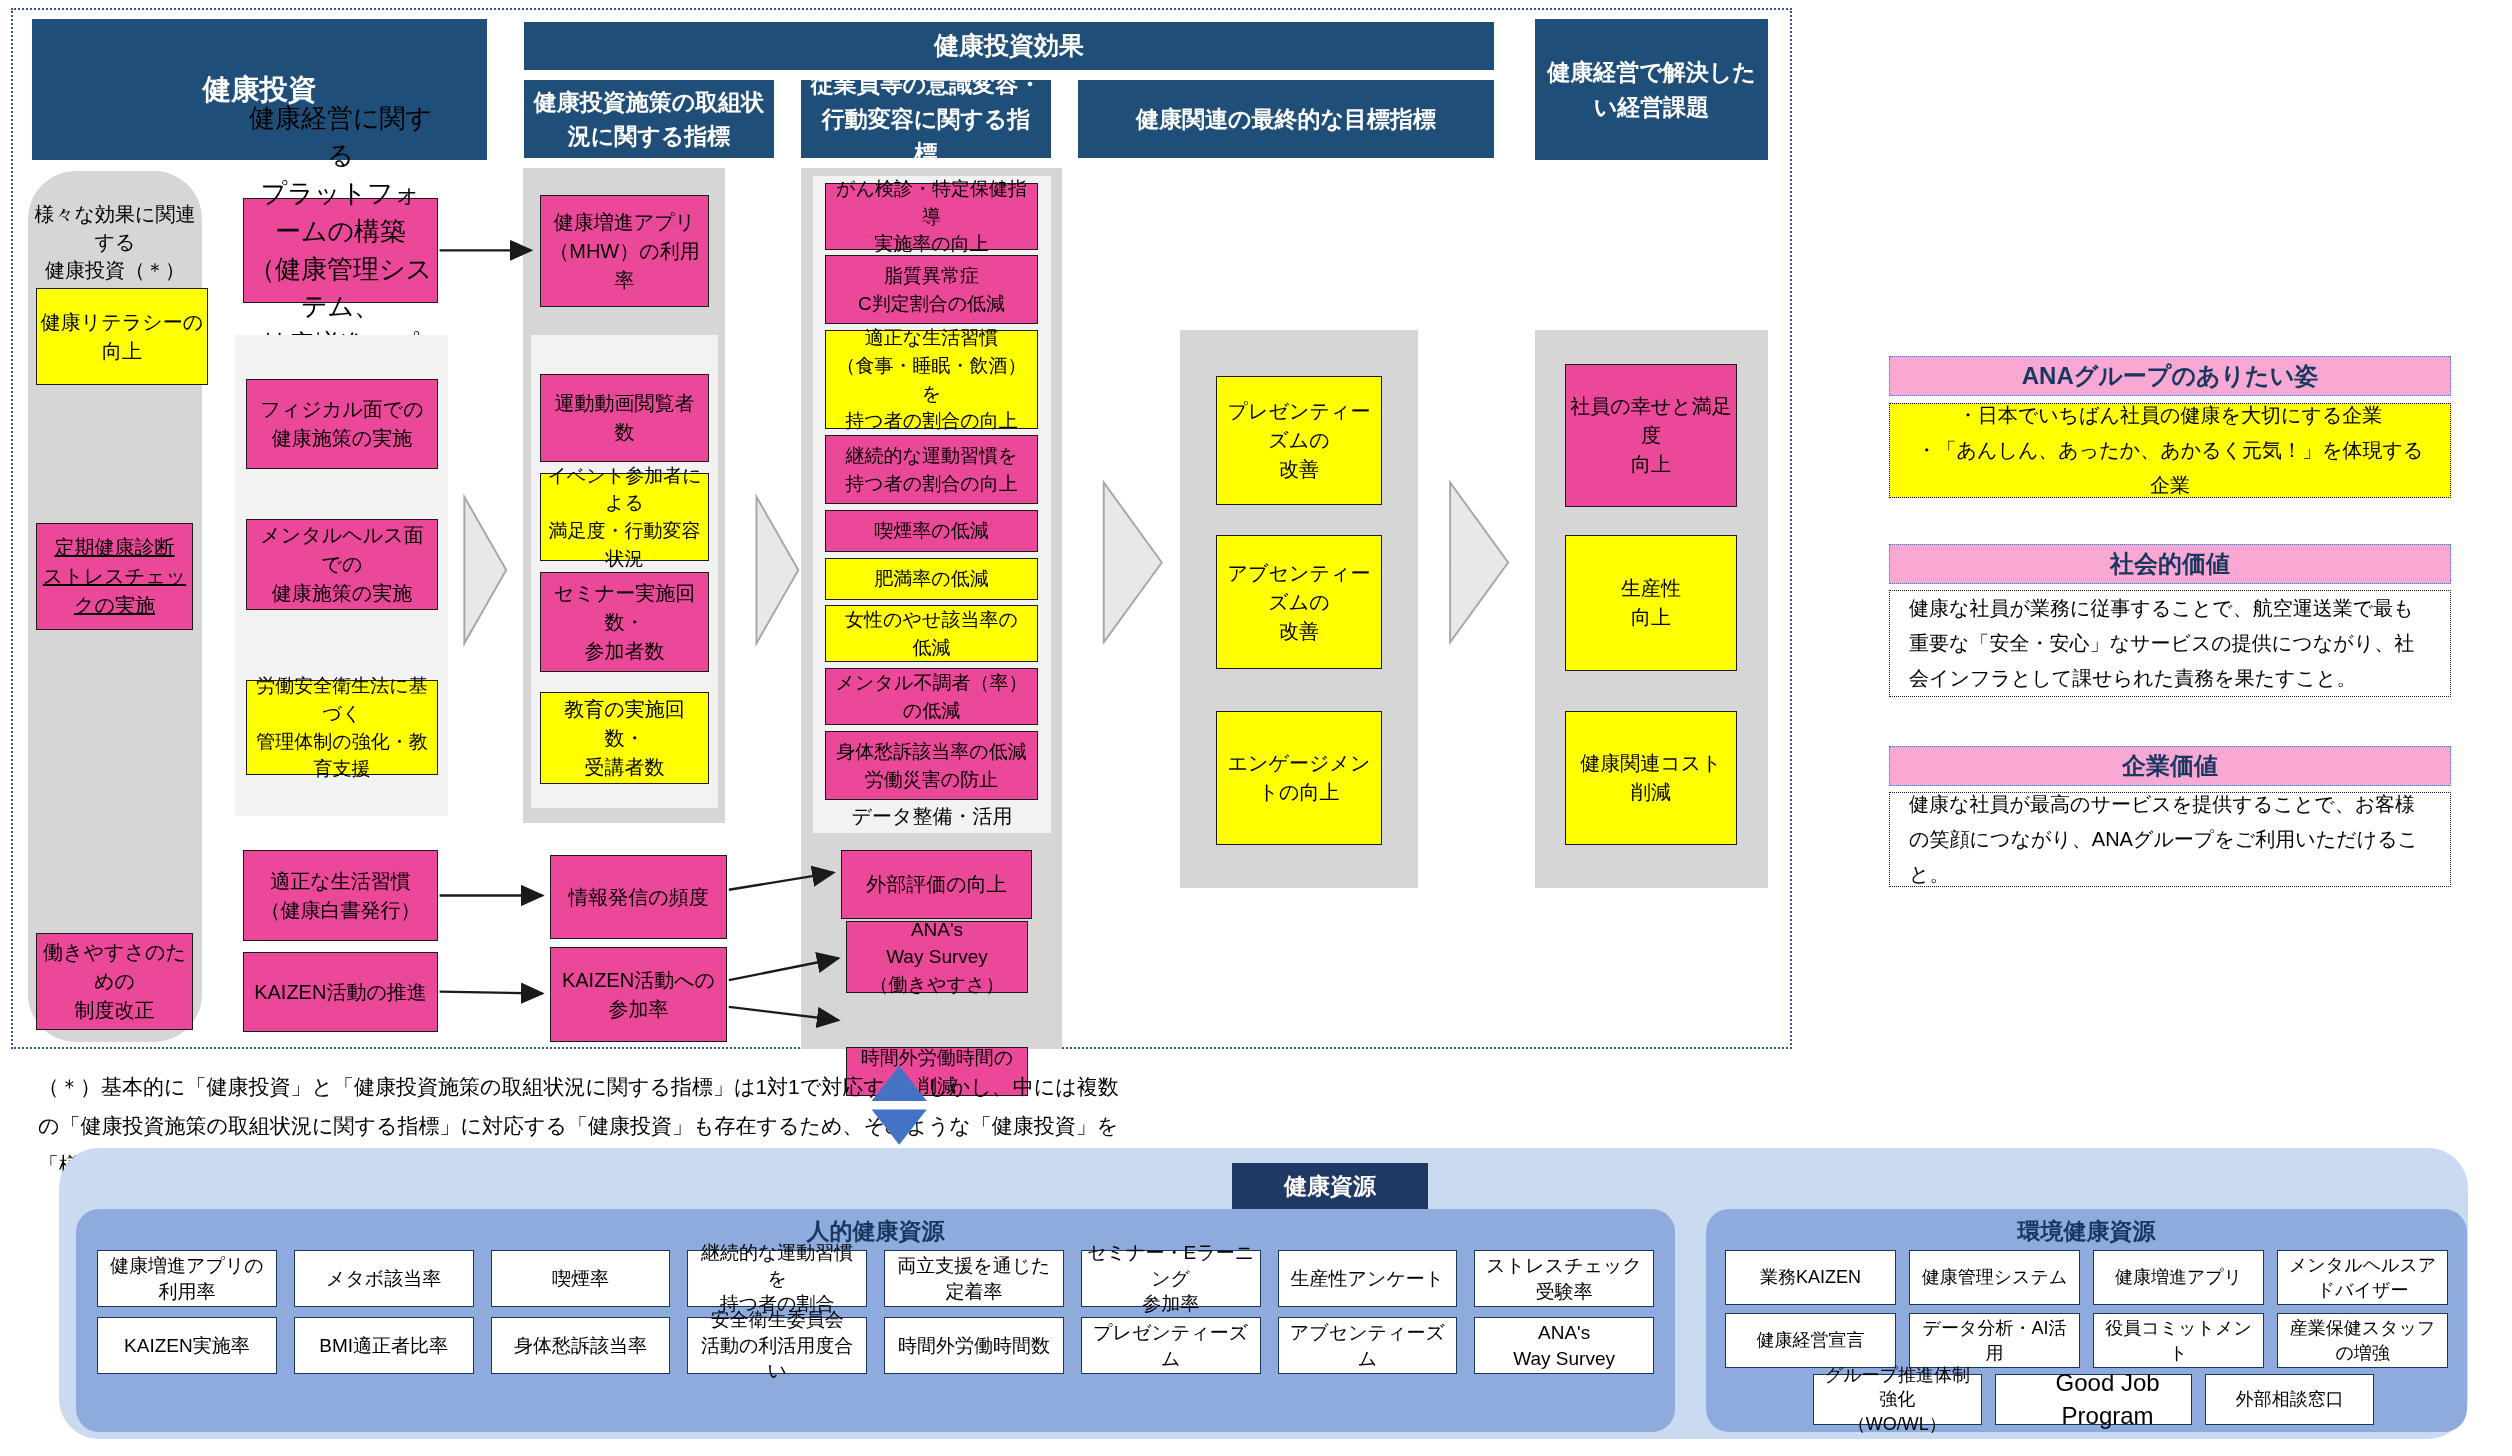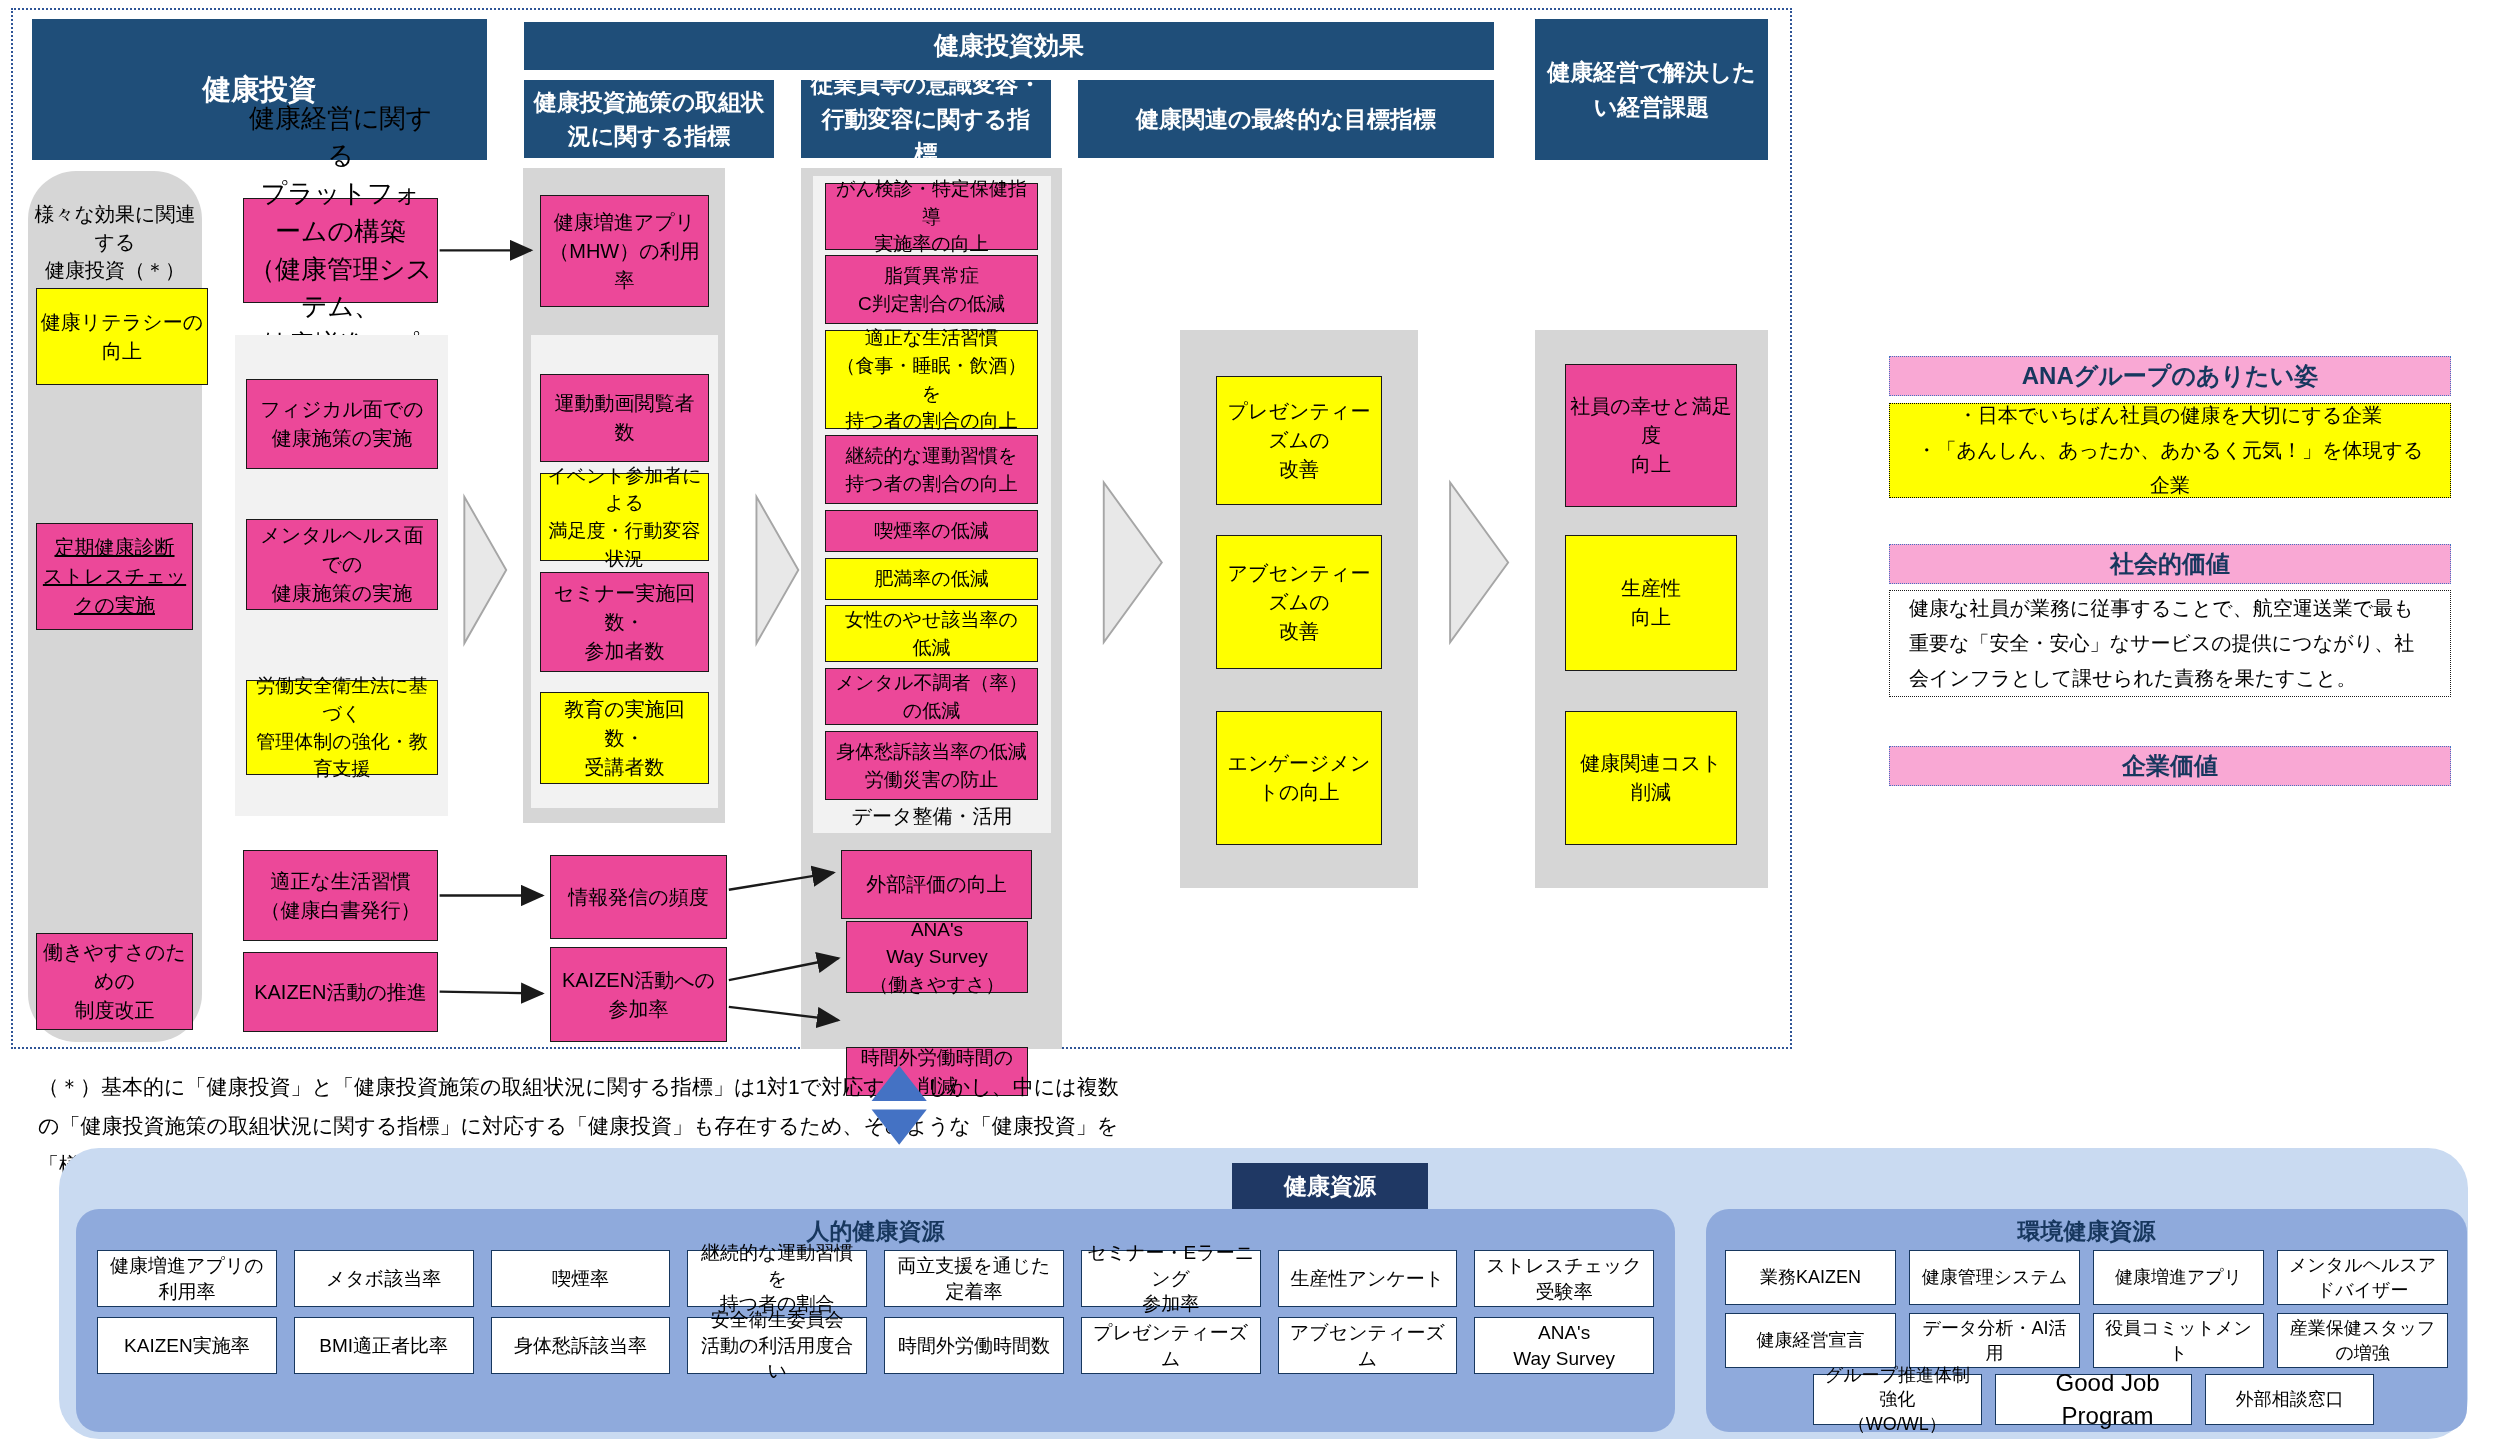--- a/index.html
+++ b/index.html
@@ -141,20 +141,23 @@
 ・「あんしん、あったか、あかるく元気！」を体現する企業</span></div>
   <div class="abs rp-hdr" style="left:1889px; top:544px; width:562px; height:40px;">
       <span>社会的価値</span>
     </div>
   <div class="abs rp-box" style="left:1889px; top:590px; width:562px; height:107px;">
       <span>健康な社員が業務に従事することで、航空運送業で最も重要な「安全・安心」なサービスの提供につながり、社会インフラとして課せられた責務を果たすこと。</span>
     </div>
   <div class="abs rp-hdr" style="left:1889px; top:746px; width:562px; height:40px;">
       <span>企業価値</span>
     </div>
+  <div class="abs rp-box" style="left:1889px; top:792px; width:562px; height:95px;">
+      <span>健康な社員が最高のサービスを提供することで、お客様の笑顔につながり、ANAグループをご利用いただけること。</span>
+    </div>
 
   <div class="abs ftnote" style="left:38px; top:1068px; width:1094px;">（＊）基本的に「健康投資」と「健康投資施策の取組状況に関する指標」は1対1で対応する。しかし、中には複数の「健康投資施策の取組状況に関する指標」に対応する「健康投資」も存在するため、そのような「健康投資」を「様々な効果に関連する健康投資」とする。</div>
 
   <div class="abs bt-outer" style="left:59px; top:1148px; width:2409px; height:291px;"></div>
   <div class="abs bt-title" style="left:1197px; top:1163px; width:196px; height:46px;margin-left:35px;">
       <span>健康資源</span>
     </div>
 
   <div class="abs bt-inner" style="left:76px; top:1209px; width:1599px; height:223px;"></div>
   <div class="abs bt-label" style="left:76px; top:1216px; width:1599px;">人的健康資源</div>

